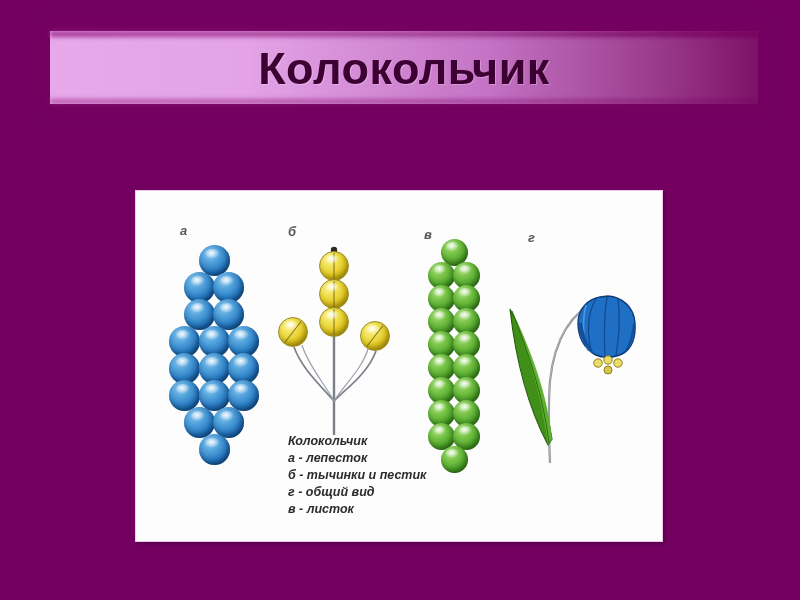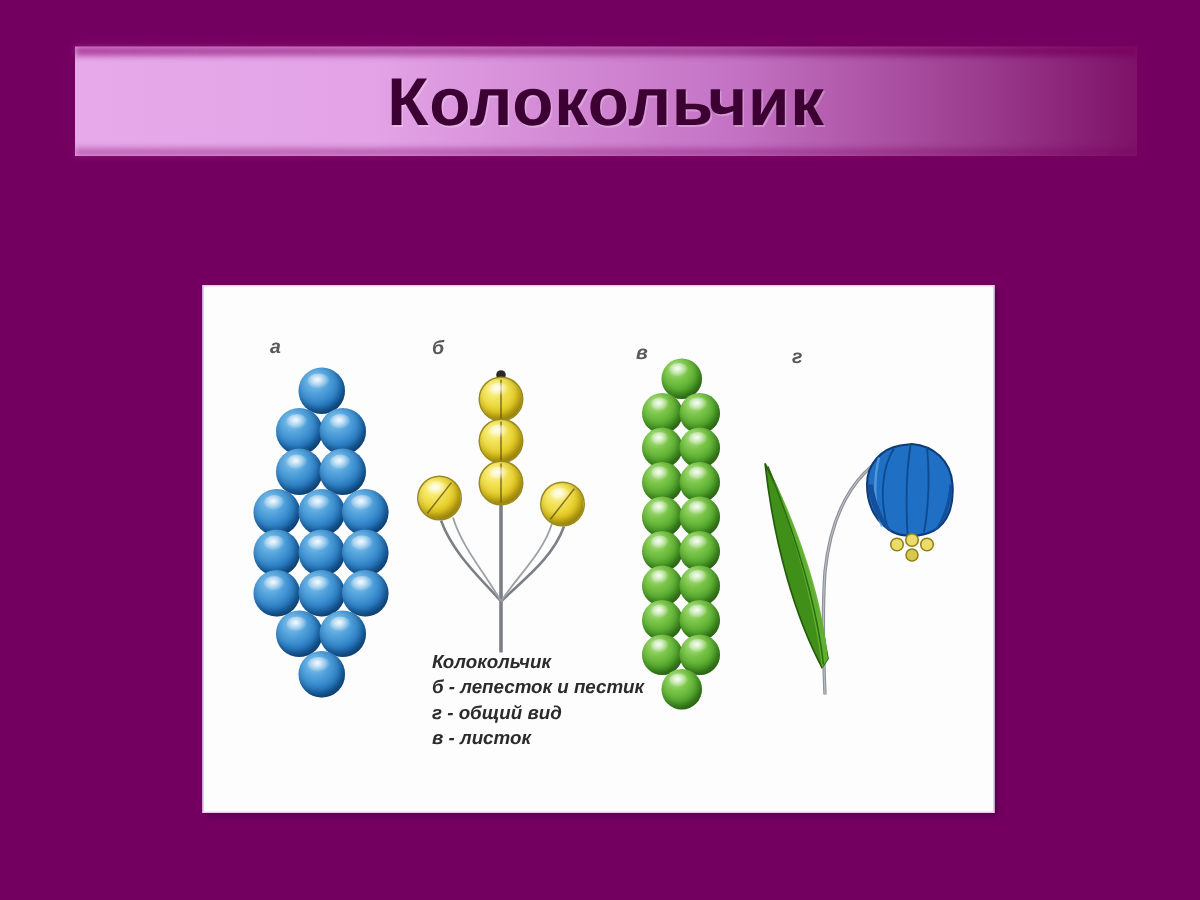--- a/index.html
+++ b/index.html
@@ -186,18 +186,19 @@
         <circle cx="94" cy="124" r="4.2" fill="#ecdc6a" stroke="#8f7f14" stroke-width="1"></circle>
         <circle cx="104" cy="121" r="4.2" fill="#ecdc6a" stroke="#8f7f14" stroke-width="1"></circle>
         <circle cx="114" cy="124" r="4.2" fill="#ecdc6a" stroke="#8f7f14" stroke-width="1"></circle>
         <circle cx="104" cy="131" r="4.0" fill="#d9c84f" stroke="#8f7f14" stroke-width="1"></circle>
       </g>
     </svg>
   </div>
 
   <div id="caption">
     <span class="cap-title">Колокольчик</span>
-    <span class="cap-line">б - лепесток и пестик</span>
+    <span class="cap-line">а - лепесток</span>
+    <span class="cap-line">б - тычинки и пестик</span>
     <span class="cap-line">г - общий вид</span>
     <span class="cap-line">в - листок</span>
   </div>
 
 </div>
 
 </body></html>

